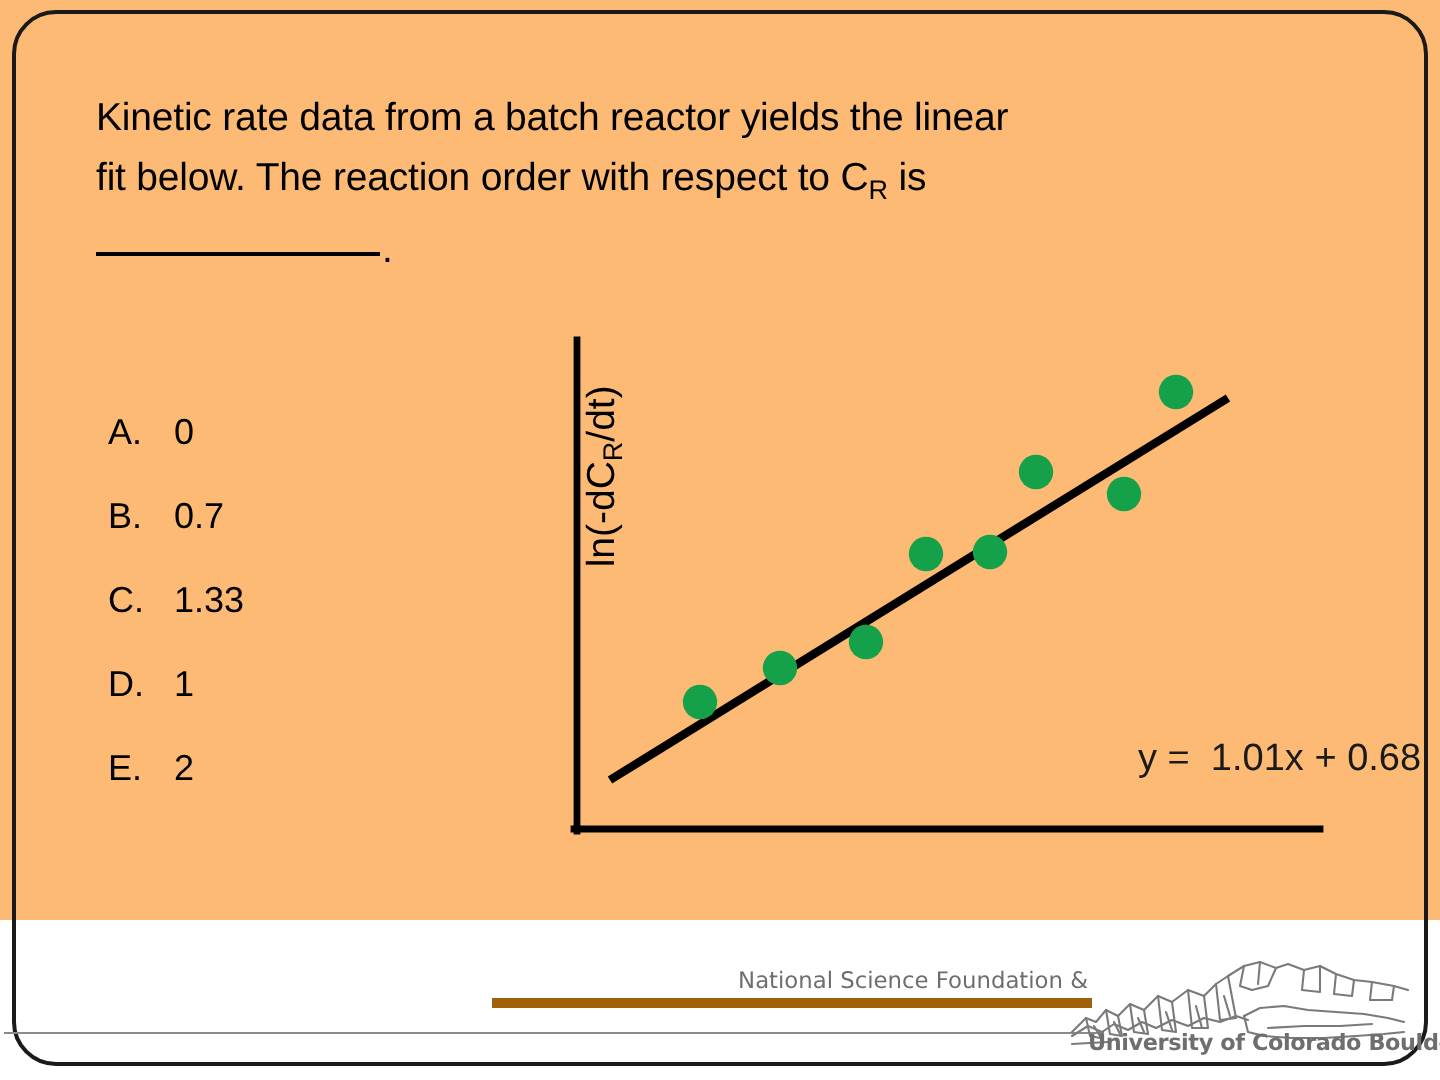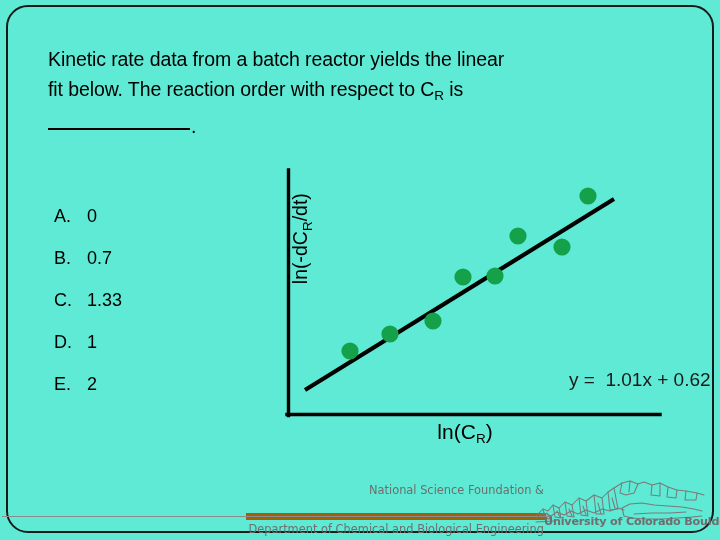--- a/index.html
+++ b/index.html
@@ -9,22 +9,22 @@
   }
   body {
     width: 720px;
     height: 540px;
     font-family: "Liberation Sans", sans-serif;
     overflow: hidden;
   }
   #slide {
     position: relative;
     width: 720px;
-    height: 540px;
-    background: #5eead4;
+    height: 460px;
+    background: #fdba74;
     box-sizing: border-box;
   }
   
   #slide-frame {
     position: absolute;
     left: 6px;
     top: 5px;
     width: 708px;
     height: 528px;
     border: 2px solid #1a1a1a;
@@ -142,22 +142,22 @@
     left: 0;
     top: 0;
     width: 300px;
     text-align: right;
     font-family: "DejaVu Sans", sans-serif;
     color: #6e6e6e;
     font-size: 11.4px;
     line-height: 16px;
   }
   #footer-line1 {
-    border-bottom: 7px solid #a16207;
-    padding-bottom: 15px;
+    border-bottom: 5px solid #a16207;
+    padding-bottom: 1px;
     padding-right: 2px;
   }
   #footer-line2 {
     padding-top: 1px;
     padding-right: 2px;
   }
   #footer-rule {
     position: absolute;
     left: -244px;
     top: 34px;
@@ -233,35 +233,31 @@
         <circle cx="158" cy="170" r="8.6" fill="#15a04a"></circle>
         <circle cx="201" cy="157" r="8.6" fill="#15a04a"></circle>
         <circle cx="231" cy="113" r="8.6" fill="#15a04a"></circle>
         <circle cx="263" cy="112" r="8.6" fill="#15a04a"></circle>
         <circle cx="286" cy="72" r="8.6" fill="#15a04a"></circle>
         <circle cx="330" cy="83" r="8.6" fill="#15a04a"></circle>
         <circle cx="356" cy="32" r="8.6" fill="#15a04a"></circle>
       </g>
     </svg>
 
-    <div id="equation">y =  1.01x + 0.62</div>
+    <div id="equation">y =  1.01x + 0.68</div>
   </div>
 
   <div id="ylabel">
     <span>ln(-dC</span><span class="sub">R</span><span>/dt)</span>
   </div>
 
-  <div id="xlabel">
-    <span>ln(C</span><span class="sub">R</span><span>)</span>
-  </div>
 
   <div id="footer">
     <div id="footer-text">
       <div id="footer-line1">National Science Foundation &amp;</div>
-      <div id="footer-line2">Department of Chemical and Biological Engineering</div>
     </div>
     <div id="footer-rule"></div>
 
     <svg id="cu-logo" viewBox="0 0 172 56">
       <g fill="none" stroke="#7a7a7a" stroke-width="1.05" stroke-linejoin="round" stroke-linecap="round">
 
         <path d="M2,38 L9,31 L14,33 L19,27 L25,30 L31,24 L38,27 L45,20 L52,23 L60,17
                  L68,20 L74,14 L80,10 L88,5 L96,3 L104,6 L110,4 L118,7 L126,5
                  L134,9 L143,12 L152,13 L163,15 L170,17"></path>
 

